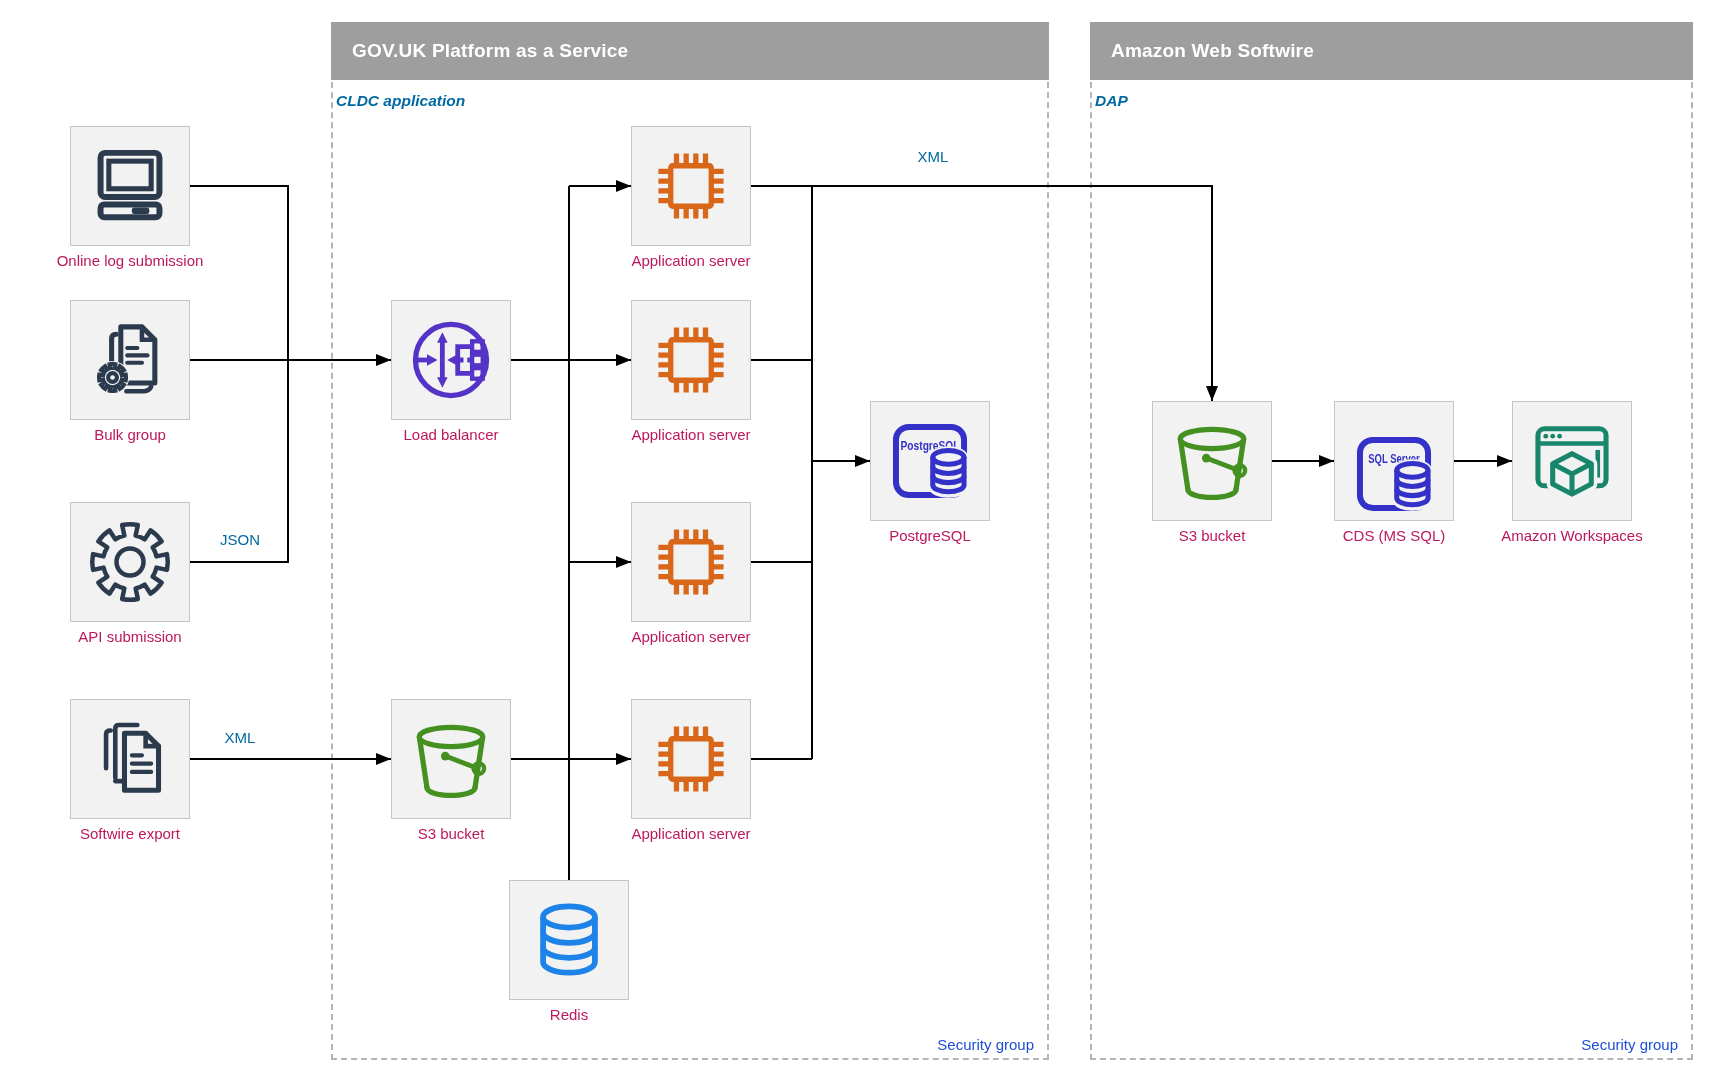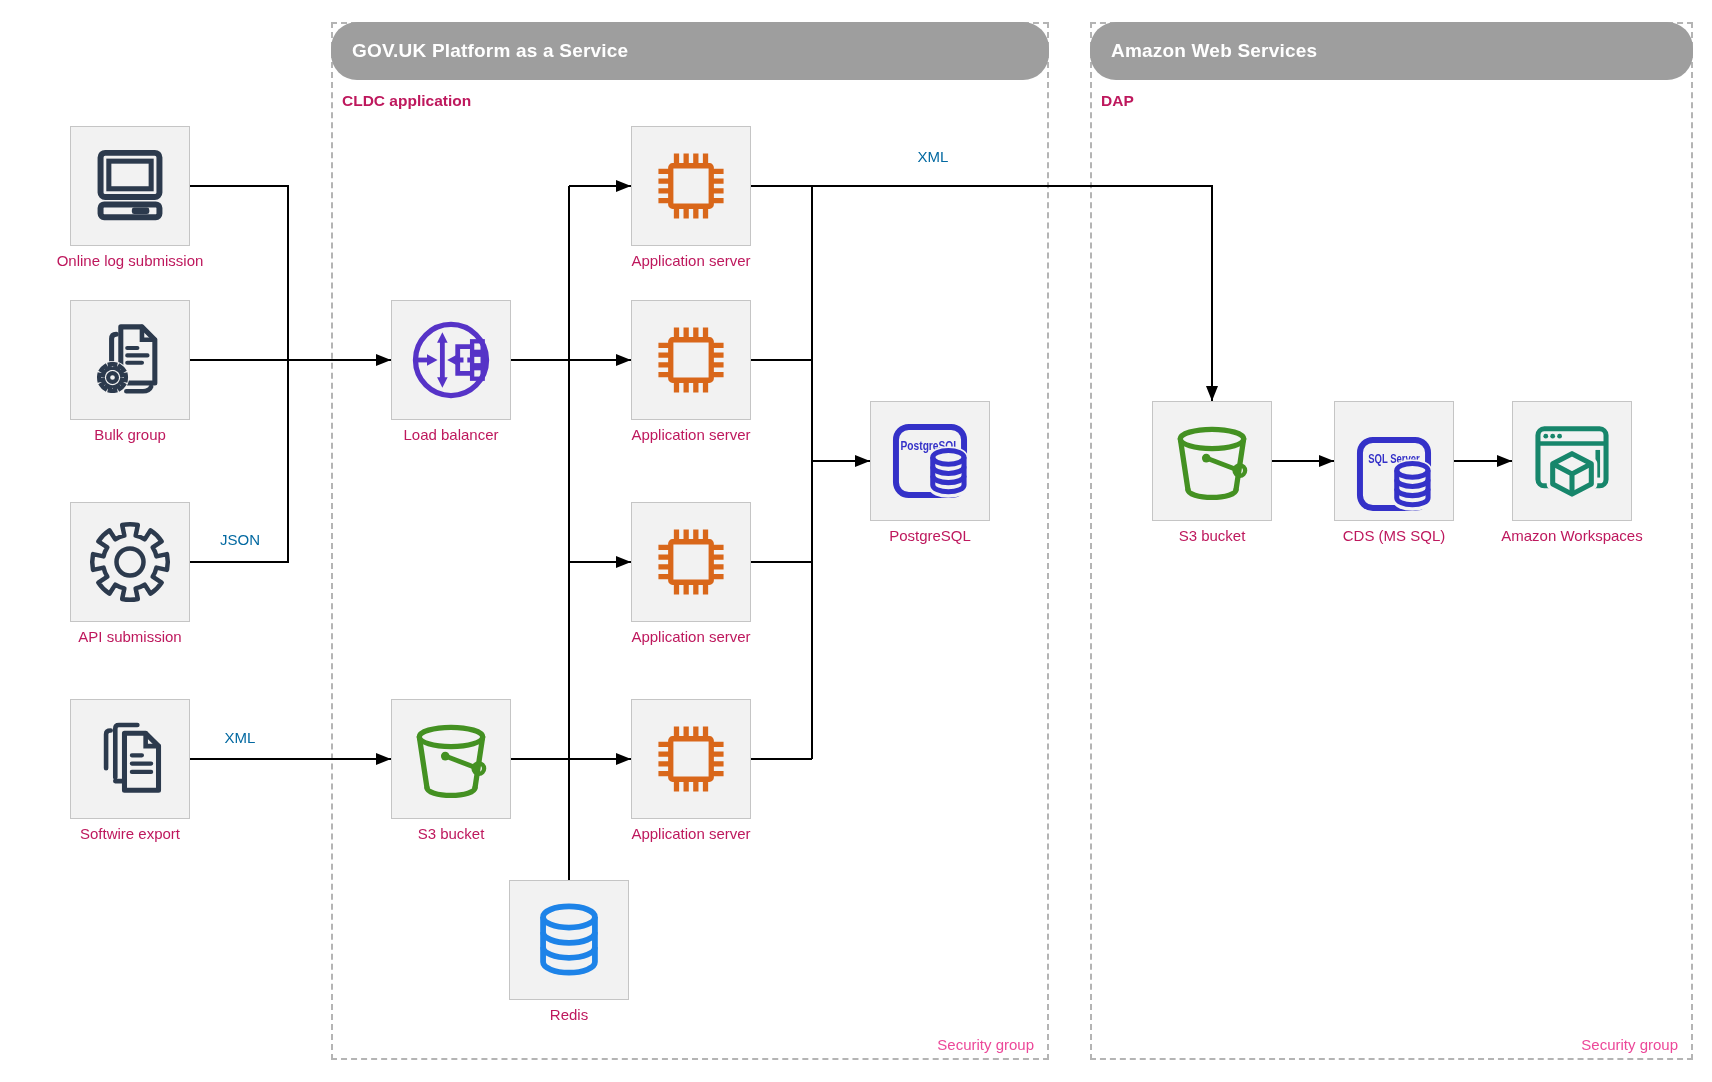--- a/index.html
+++ b/index.html
@@ -1,21 +1,21 @@
 <!DOCTYPE html>
 <html><head>
 <meta charset="utf-8">
 <style>
   html,body{margin:0;padding:0;background:#fff;font-family:"Liberation Sans",sans-serif;}
   #canvas{position:relative;width:1712px;height:1082px;background:#ffffff;overflow:hidden;}
   .container{position:absolute;border:2px dashed #b4b4b4;box-sizing:border-box;background:transparent;}
-  .chead{position:absolute;left:-2px;top:-2px;right:-2px;height:58px;background:#9e9e9e;border-radius:26px;}
+  .chead{position:absolute;left:-2px;top:-2px;right:-2px;height:58px;background:#9e9e9e;}
   .chead span{display:block;line-height:58px;padding-left:21px;color:#ffffff;font-weight:bold;font-size:19px;letter-spacing:.2px;}
-  .csub{position:absolute;left:9px;top:68px;font-weight:bold;font-size:15.5px;color:#be185d;}
-  .cfoot{position:absolute;right:13px;bottom:5px;font-size:15px;color:#ec4899;}
+  .csub{position:absolute;left:3px;top:68px;font-weight:bold;font-size:15.5px;color:#0369a1;font-style:italic;}
+  .cfoot{position:absolute;right:13px;bottom:5px;font-size:15px;color:#1d4ed8;}
   #wires{position:absolute;left:0;top:0;}
   .w{stroke:#000;stroke-width:2;fill:none;}
   .node{position:absolute;width:120px;height:120px;background:#f2f2f2;border:1px solid #c5c5c5;box-sizing:border-box;display:flex;align-items:center;justify-content:center;}
   .nlabel{position:absolute;width:240px;text-align:center;font-size:15px;color:#be185d;white-space:nowrap;}
   .elabel{position:absolute;width:100px;text-align:center;font-size:15px;color:#0369a1;}
   svg.icon{display:block;}
 </style>
 </head>
 <body>
 
@@ -30,21 +30,21 @@
   <div class="container" style="left:331px;top:22px;width:718px;height:1038px;">
     <div class="chead">
       <span>GOV.UK Platform as a Service</span>
     </div>
     <div class="csub">CLDC application</div>
     <div class="cfoot">Security group</div>
   </div>
 
   <div class="container" style="left:1090px;top:22px;width:603px;height:1038px;">
     <div class="chead">
-      <span>Amazon Web Services</span>
+      <span>Amazon Web Softwire</span>
     </div>
     <div class="csub">DAP</div>
     <div class="cfoot">Security group</div>
   </div>
 
   <svg id="wires" width="1712" height="1082">
     <defs>
       <marker id="arrow" markerUnits="userSpaceOnUse" markerWidth="15" markerHeight="12" viewBox="0 0 15 12" refX="15" refY="6" orient="auto">
         <path d="M0,0 L15,6 L0,12 Z" fill="#000"></path>
       </marker>

